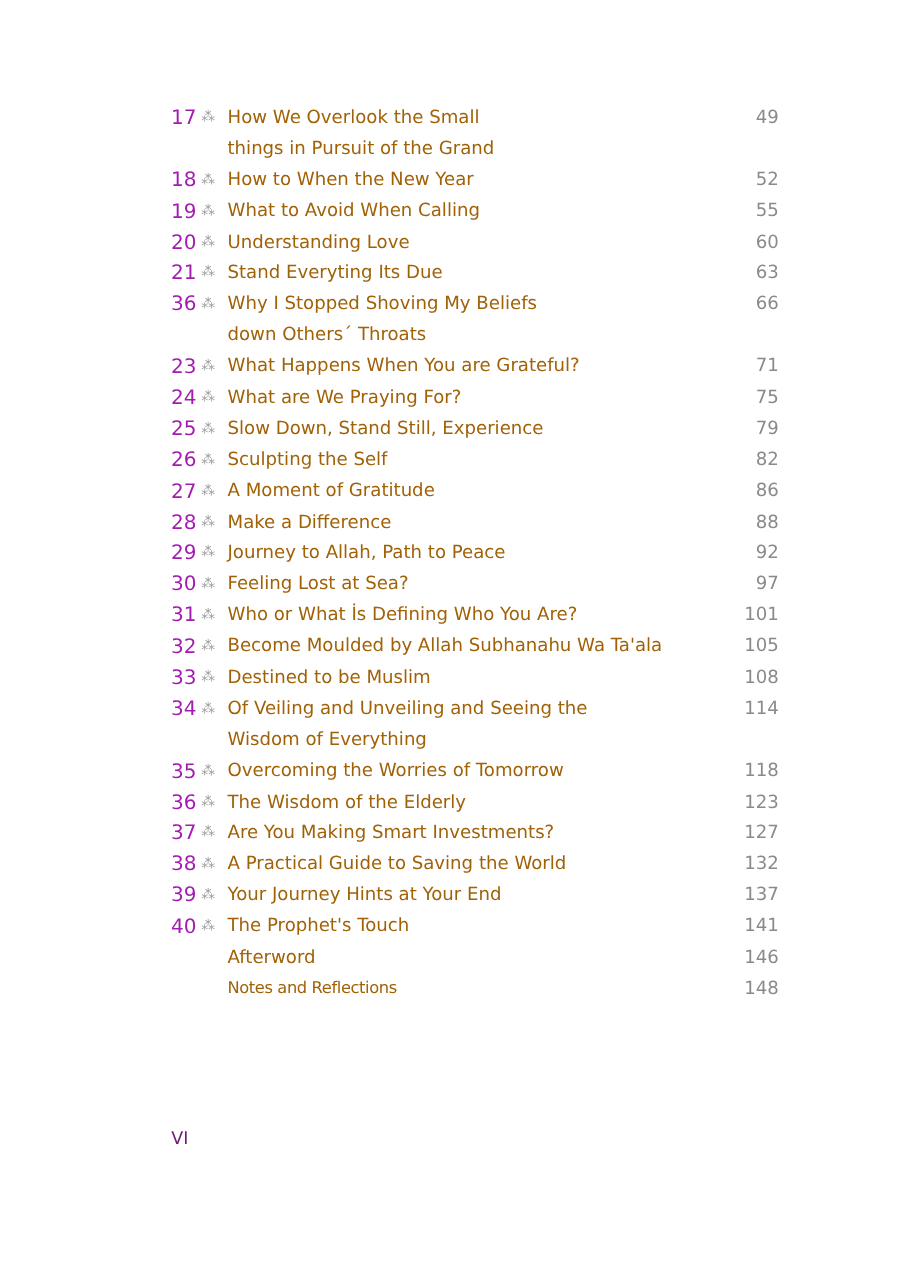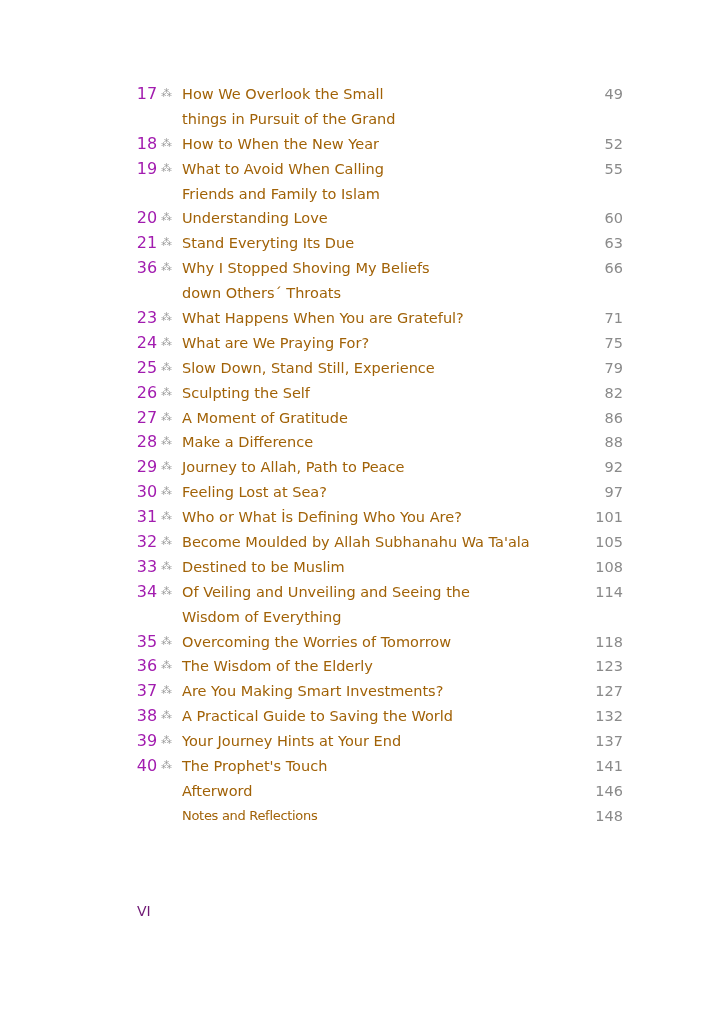--- a/index.html
+++ b/index.html
@@ -31,23 +31,20 @@
       <span class="num">18</span>
       <span class="orn">⁂</span>
       <span class="title">How to When the New Year</span>
       <span class="page">52</span>
     </div>
   <div class="row">
       <span class="num">19</span>
       <span class="orn">⁂</span>
       <span class="title">What to Avoid When Calling</span>
       <span class="page">55</span>
-    </div>
-  <div class="row">
-      <span class="title">Friends and Family to Islam</span>
     </div>
   <div class="row">
       <span class="num">20</span>
       <span class="orn">⁂</span>
       <span class="title">Understanding Love</span>
       <span class="page">60</span>
     </div>
   <div class="row">
       <span class="num">21</span>
       <span class="orn">⁂</span>

